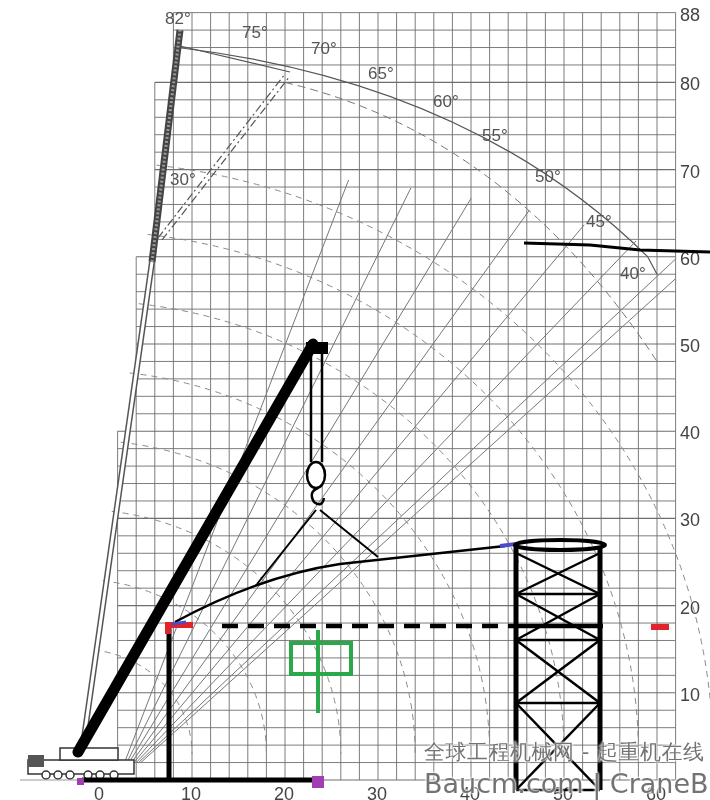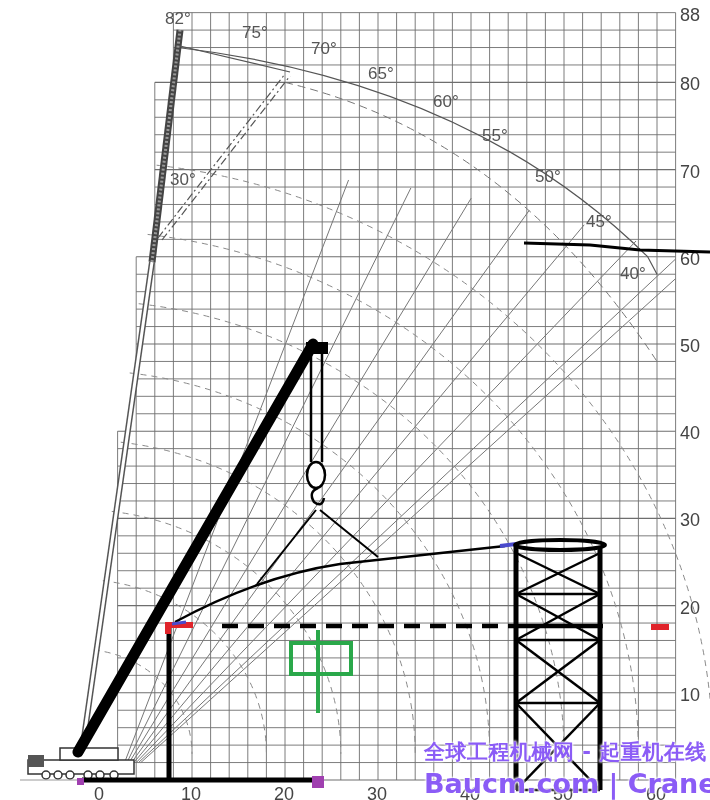--- a/index.html
+++ b/index.html
@@ -1,21 +1,21 @@
 <!DOCTYPE html>
 <html><head>
   <meta charset="utf-8">
   <style>
     html, body { margin: 0; padding: 0; background: #ffffff; }
     body { width: 710px; height: 800px; overflow: hidden; position: relative;
            font-family: "Liberation Sans", sans-serif; }
     #stage { position: absolute; left: 0; top: 0; width: 710px; height: 800px; }
     svg text { font-family: "Liberation Sans", sans-serif; }
-    .wm { position: absolute; color: #8b5cf6; font-family: "DejaVu Sans", sans-serif;
-          text-shadow: 0 0 3px #fff, 0 0 3px #fff, 0 0 2px #fff; white-space: nowrap; font-weight: bold; }
+    .wm { position: absolute; color: #737373; font-family: "DejaVu Sans", sans-serif;
+          text-shadow: 0 0 3px #fff, 0 0 3px #fff, 0 0 2px #fff; white-space: nowrap; }
     #wm1 { left: 424px; top: 738px; font-size: 21px; letter-spacing: 0.5px; }
     #wm2 { left: 424px; top: 768px; font-size: 27px; }
   </style>
 </head>
 <body>
 
 <div id="stage">
   <svg id="chart" width="710" height="800" viewBox="0 0 710 800" xmlns="http://www.w3.org/2000/svg">
     <g id="grid">
         <line x1="117.6" y1="780" x2="675.6" y2="780" stroke="#6e6e6e" stroke-width="1.1"></line>

